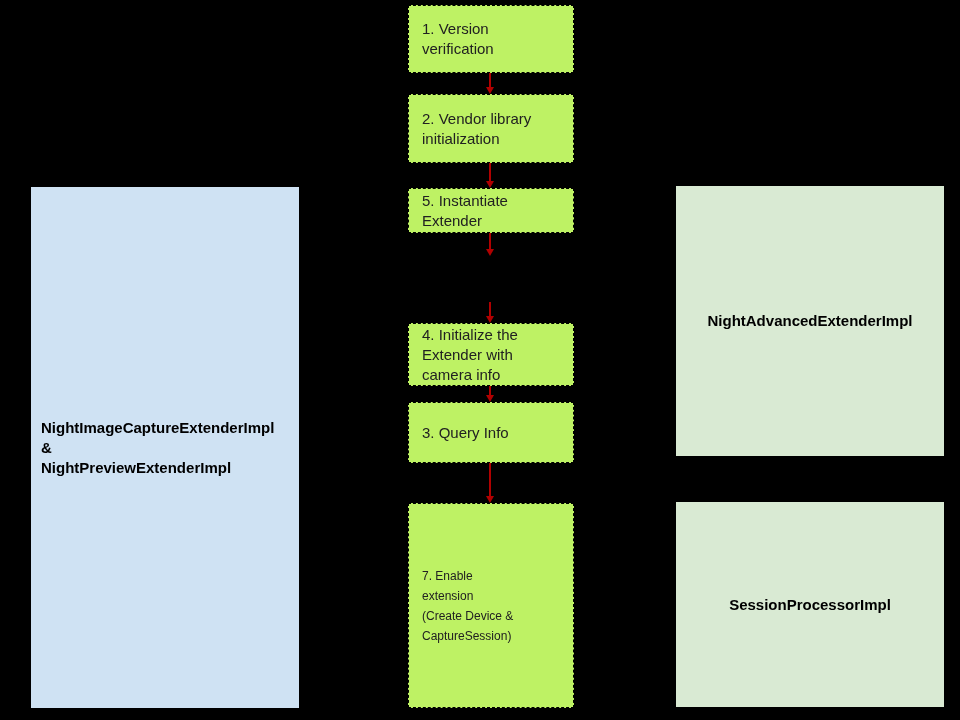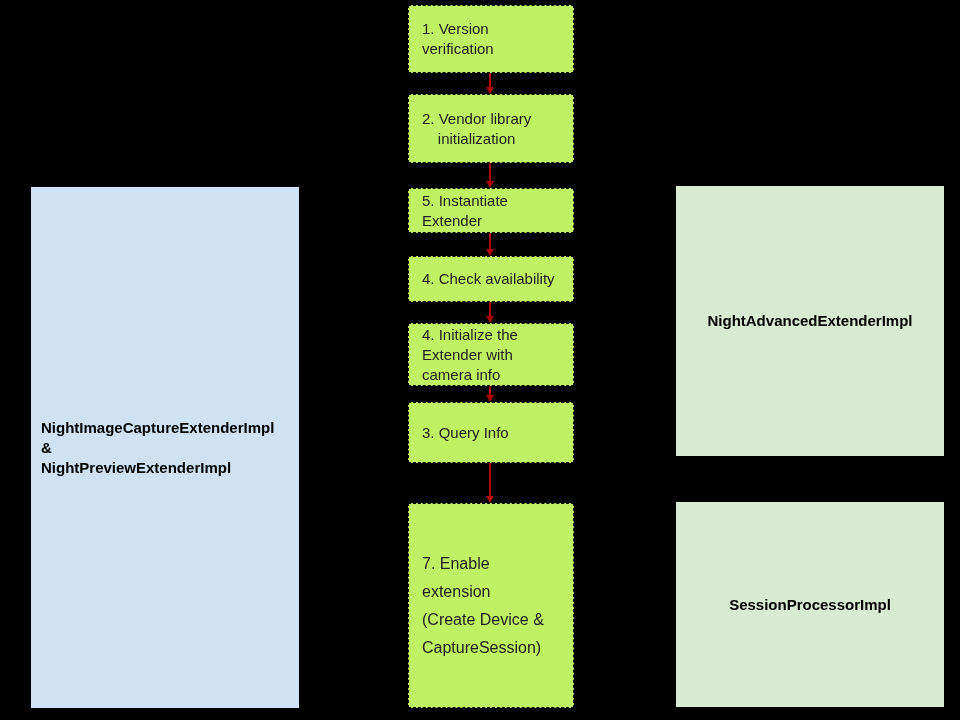--- a/index.html
+++ b/index.html
@@ -25,25 +25,25 @@
     border: 1px dashed #000000;
     color: #212121;
     font-size: 15px;
     line-height: 20px;
     display: flex;
     align-items: center;
     padding: 1px 6px 1px 13px;
     white-space: pre-line;
   }
   .step.big {
-    font-size: 16px;
-    line-height: 28px;
+    font-size: 12px;
+    line-height: 20px;
   }
   .s1 { top: 5px;   height: 68px; }
-  .s2 { top: 94px;  height: 69px; text-align: center; }
+  .s2 { top: 94px;  height: 69px; }
   .s3 { top: 188px; height: 45px; }
   .s4 { top: 256px; height: 46px; }
   .s5 { top: 323px; height: 63px; }
   .s6 { top: 402px; height: 61px; }
   .s7 { top: 503px; height: 205px; }
 
   
   .arrow {
     position: absolute;
     left: 485px;
@@ -125,23 +125,20 @@
 verification</span>
   </div>
   <div class="step s2">
     <span>2. Vendor library
 initialization</span>
   </div>
   <div class="step s3">
     <span>5. Instantiate
 Extender</span>
   </div>
-  <div class="step s4">
-    <span>4. Check availability</span>
-  </div>
   <div class="step s5">
     <span>4. Initialize the
 Extender with
 camera info</span>
   </div>
   <div class="step s6">
     <span>3. Query Info</span>
   </div>
   <div class="step s7 big">
     <span>7. Enable

